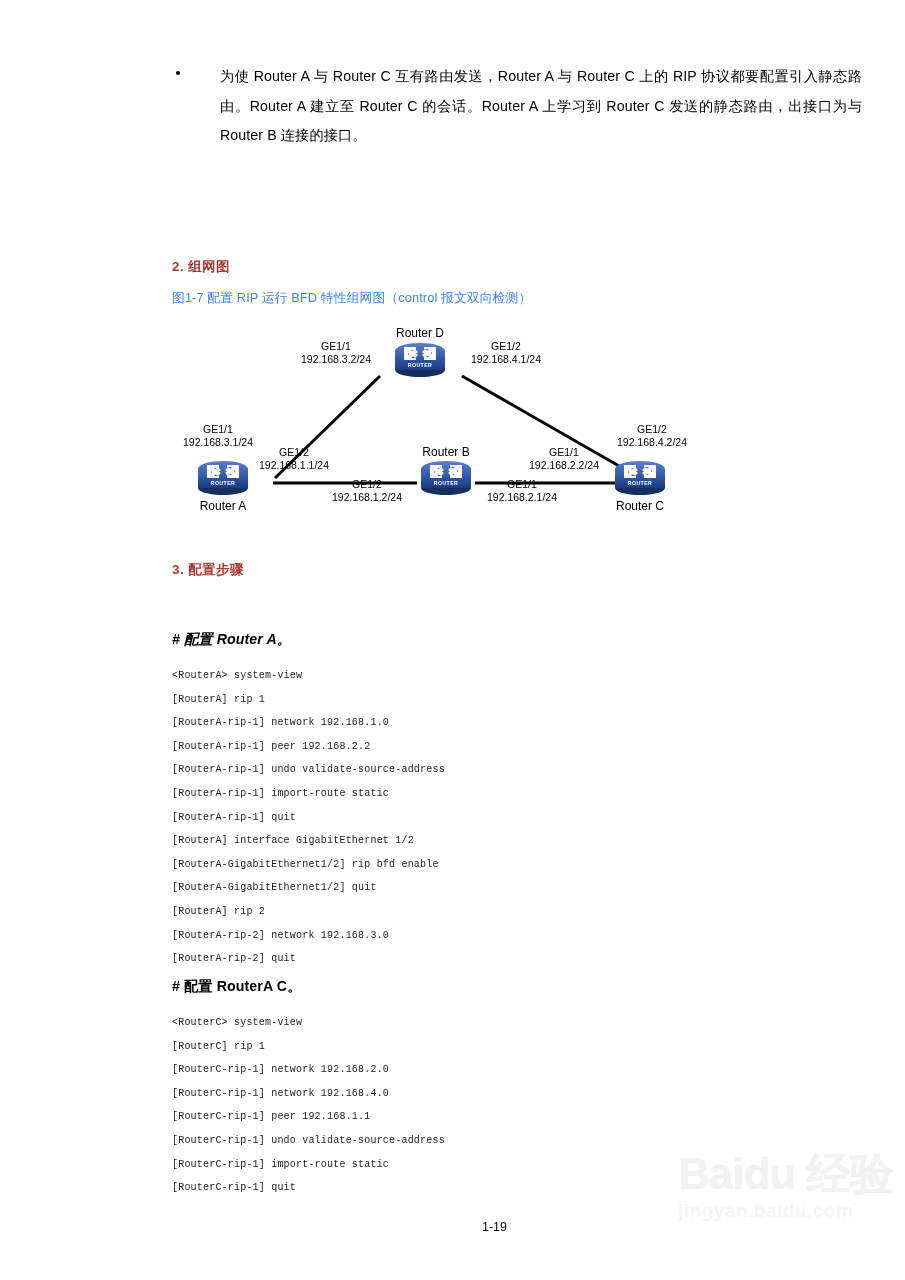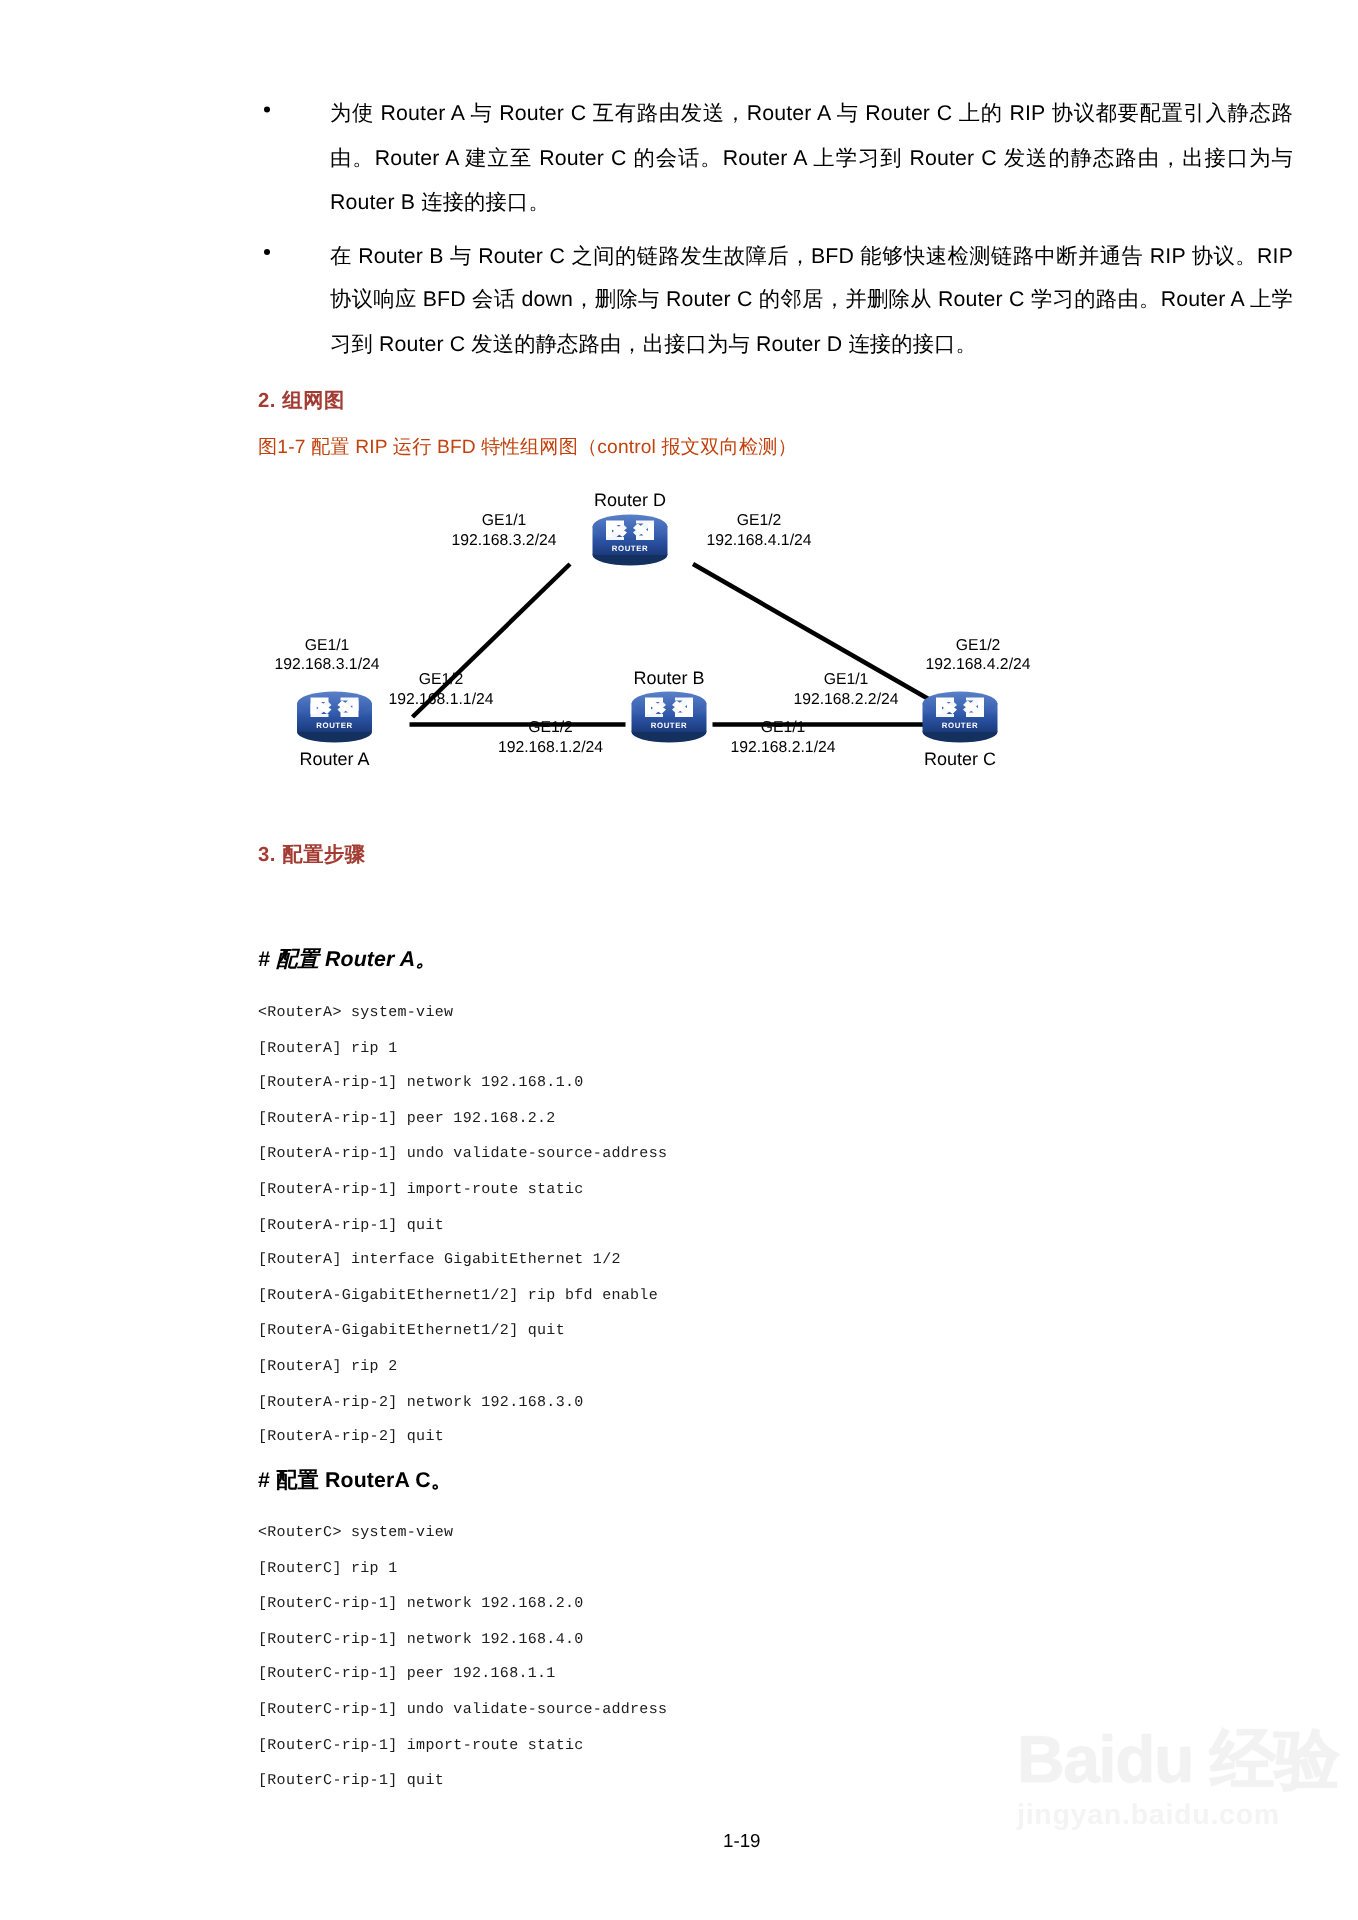--- a/index.html
+++ b/index.html
@@ -62,21 +62,21 @@
     letter-spacing: 0.4px;
   }
   #heading-networking { top: 258px; }
   #heading-steps { top: 561px; }
 
   .fig-caption {
     position: absolute;
     left: 130px;
     top: 290px;
     font-size: 12.8px;
-    color: #c2410c;
+    color: #3b82f6;
     letter-spacing: 0.1px;
   }
 
   
   .diagram {
     position: absolute;
     left: 130px;
     top: 320px;
     width: 660px;
     height: 220px;
@@ -159,24 +159,20 @@
 </style>
 </head>
 <body>
 
 <div class="page">
 
   <div class="bullet-list">
     <div class="bullet-item">
       <span class="bullet-dot"></span>
       <div class="bullet-text">为使 Router A 与 Router C 互有路由发送，Router A 与 Router C 上的 RIP 协议都要配置引入静态路由。Router A 建立至 Router C 的会话。Router A 上学习到 Router C 发送的静态路由，出接口为与 Router B 连接的接口。</div>
-    </div>
-    <div class="bullet-item">
-      <span class="bullet-dot"></span>
-      <div class="bullet-text">在 Router B 与 Router C 之间的链路发生故障后，BFD 能够快速检测链路中断并通告 RIP 协议。RIP 协议响应 BFD 会话 down，删除与 Router C 的邻居，并删除从 Router C 学习的路由。Router A 上学习到 Router C 发送的静态路由，出接口为与 Router D 连接的接口。</div>
     </div>
   </div>
 
   <div class="sec-heading" id="heading-networking">2. 组网图</div>
 
   <div class="fig-caption">图1-7  配置 RIP 运行 BFD 特性组网图（control 报文双向检测）</div>
 
   <div class="diagram">
     <svg width="660" height="220" viewBox="0 0 660 220" xmlns="http://www.w3.org/2000/svg">
       <defs>

